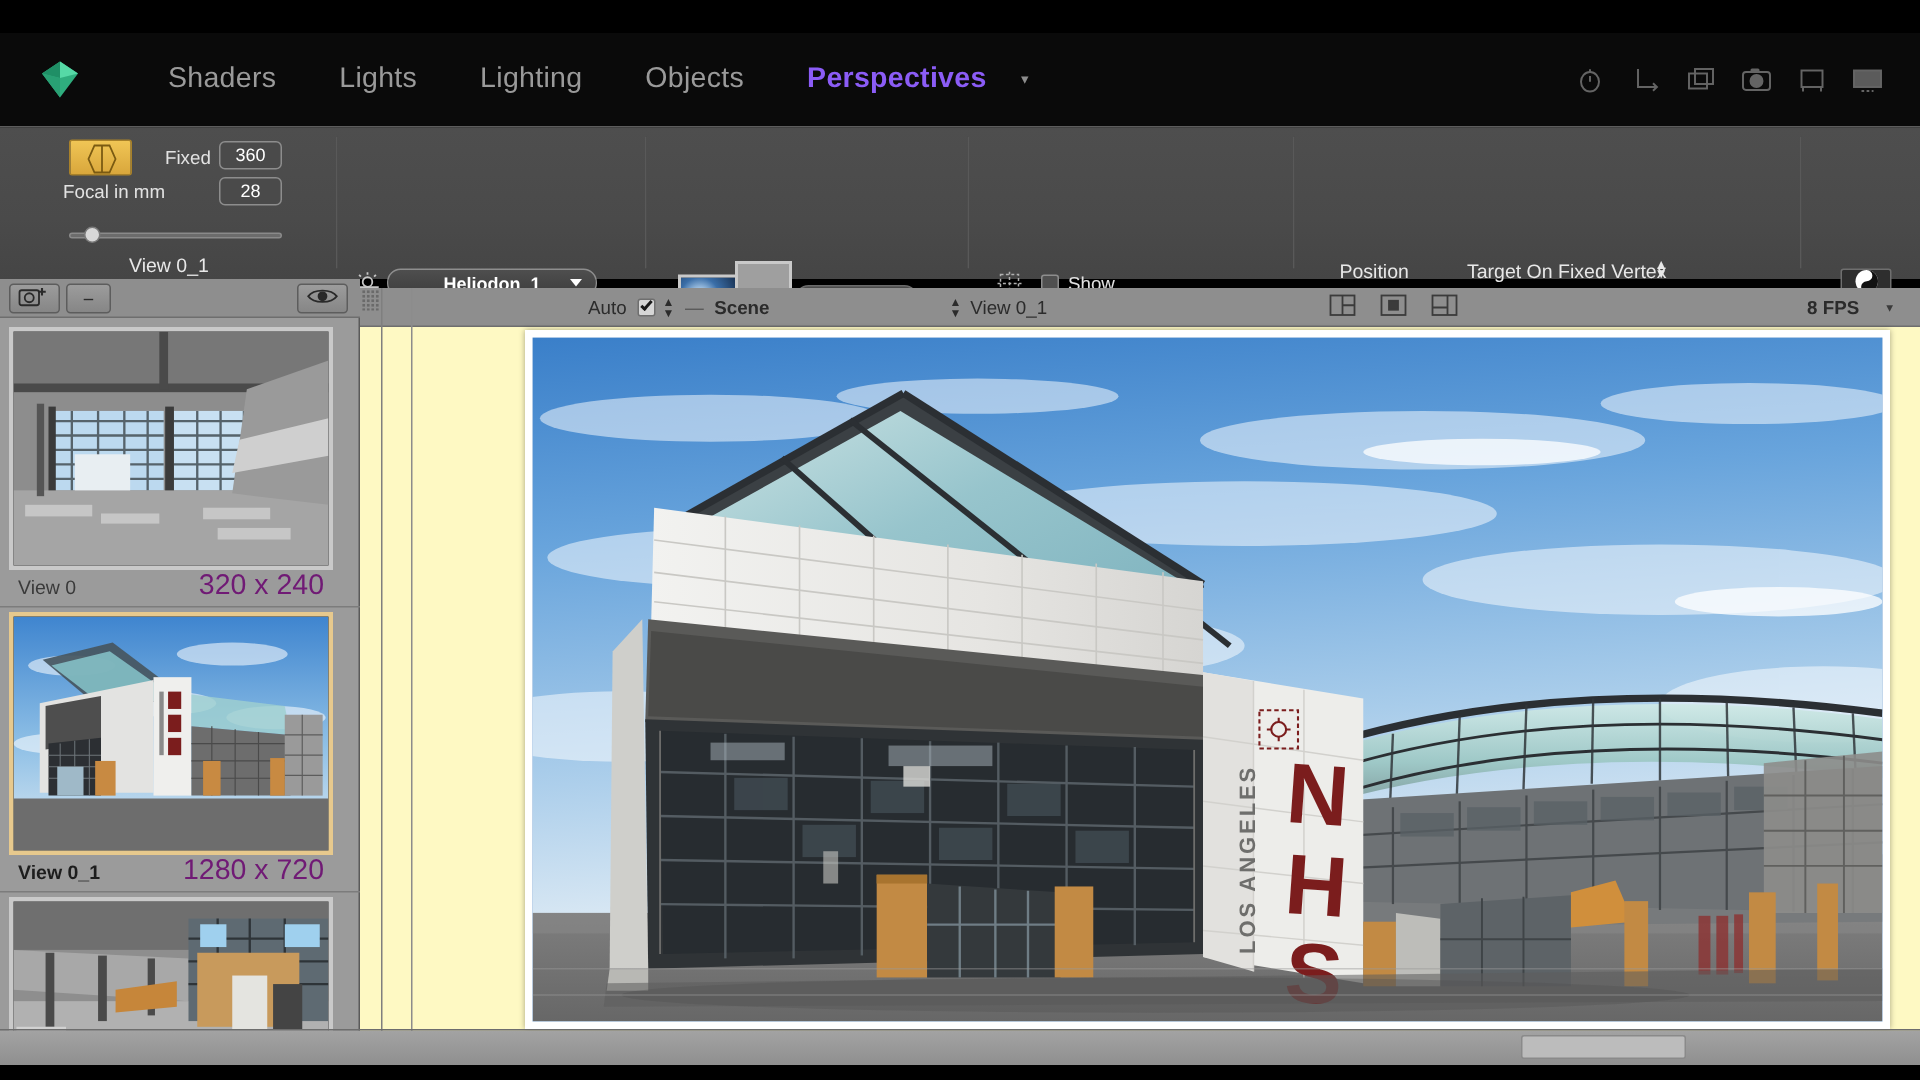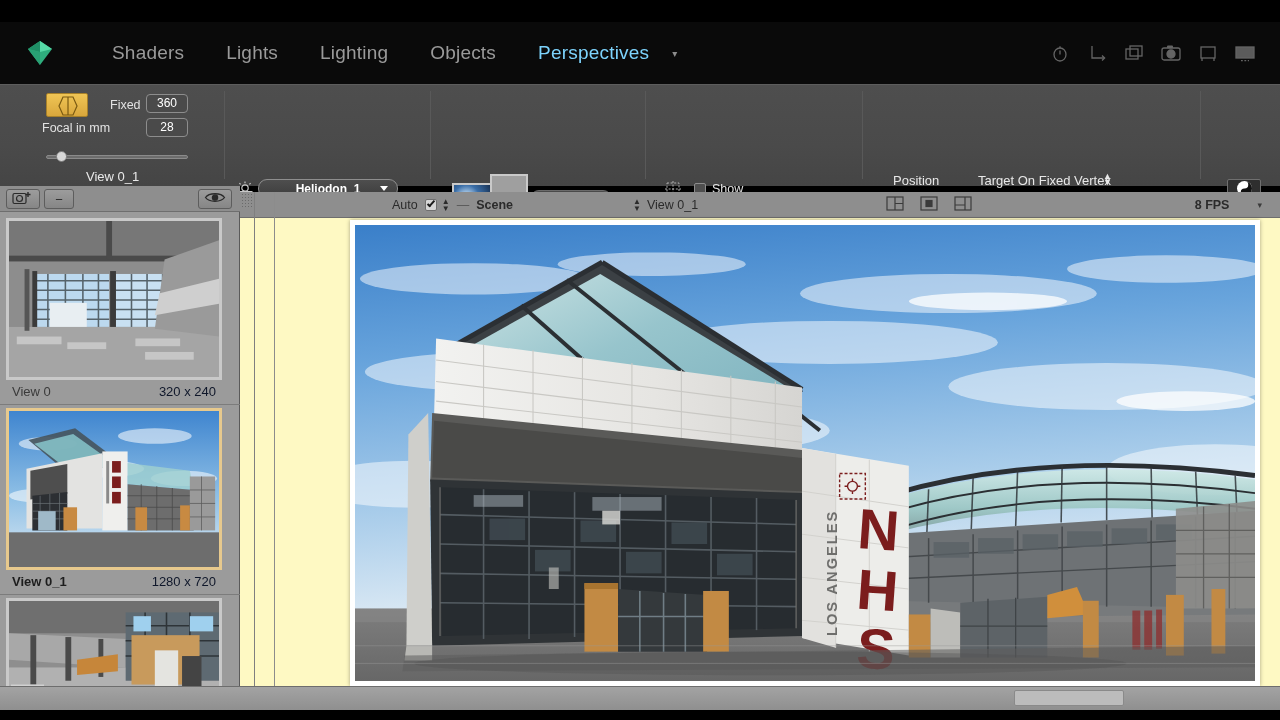--- a/index.html
+++ b/index.html
@@ -19,21 +19,21 @@
   }
   .logo-gem {
     width: 30px; height: 28px; margin-left: 25px; margin-right: 36px;
     position: relative;
   }
   .logo-gem svg { display:block; }
   .menu-item {
     color: #9a9a9a; font-size: 19px; letter-spacing: .2px;
     padding: 0 21px; cursor: default; white-space: nowrap;
   }
-  .menu-item.active { color:#7dd3fc; font-weight: normal; }
+  .menu-item.active { color:#8b5cf6; font-weight: bold; }
   .menu-caret {
     color:#8d8d8d; font-size: 10px; margin-left: 2px; margin-right: 4px;
   }
   .menubar-spacer { flex: 1; }
   .mb-icons { display:flex; align-items:center; gap: 15px; margin-right: 24px; }
   .mb-icons .ic { width:22px; height:22px; opacity:.62; }
 
   
   .ctrlpanel {
     position:absolute; left:0; top:84px; width:1280px; height:102px;
@@ -149,41 +149,41 @@
     border:3px solid #c9c9c9; background:#333;
     overflow:hidden;
   }
   .thumb-frame.selected { border-color:#e7c98d; }
   .thumb-meta {
     display:flex; justify-content:space-between; align-items:center;
     height:22px; padding:0 6px;
   }
   .thumb-name { font-size:13px; color:#3a3a3a; }
   .thumb-name.selected { color:#1d1d1d; font-weight:bold; }
-  .thumb-size { font-size:13px; color:#0f172a; }
+  .thumb-size { font-size:19px; color:#701a75; }
   .thumb-sep { height:1px; background:#7c7c7c; margin:0 0px; }
 
   
   .viewport {
     position:absolute; left:240px; top:192px; width:1040px; height:500px;
     background:#fef9c3;
   }
   .vp-header {
     position:absolute;left:0;top:0;width:1040px;height:26px;
     background:#8e8e8e; border-bottom:1px solid #6e6e6e;
     display:flex; align-items:center; color:#2b2b2b; font-size:12.5px;
   }
   .vp-sep { position:absolute; left:14px; top:0; width:1px; height:500px; background:#7f7f7f;}
   .vp-sep2 { position:absolute; left:34px; top:0; width:1px; height:500px; background:#8c8c8c;}
   .render-frame {
     position:absolute; left:110px; top:28px; width:910px; height:466px;
     border:5px solid #ffffff; background:#7da6d4; overflow:hidden;
     box-shadow: 0 0 4px rgba(0,0,0,.35);
   }
-  .fpsarea { margin-left:auto; display:flex;align-items:center;gap:28px; padding-right:18px;}
+  .fpsarea { margin-left:auto; display:flex;align-items:center;gap:18px; padding-right:18px;}
 
   
   .dots {
     position:absolute; left:1px; top:1px; width:12px; height:14px;
     background-image: radial-gradient(#6a6a6a 40%, transparent 41%);
     background-size: 3px 3px;
   }
 
   
   .bottombar {

